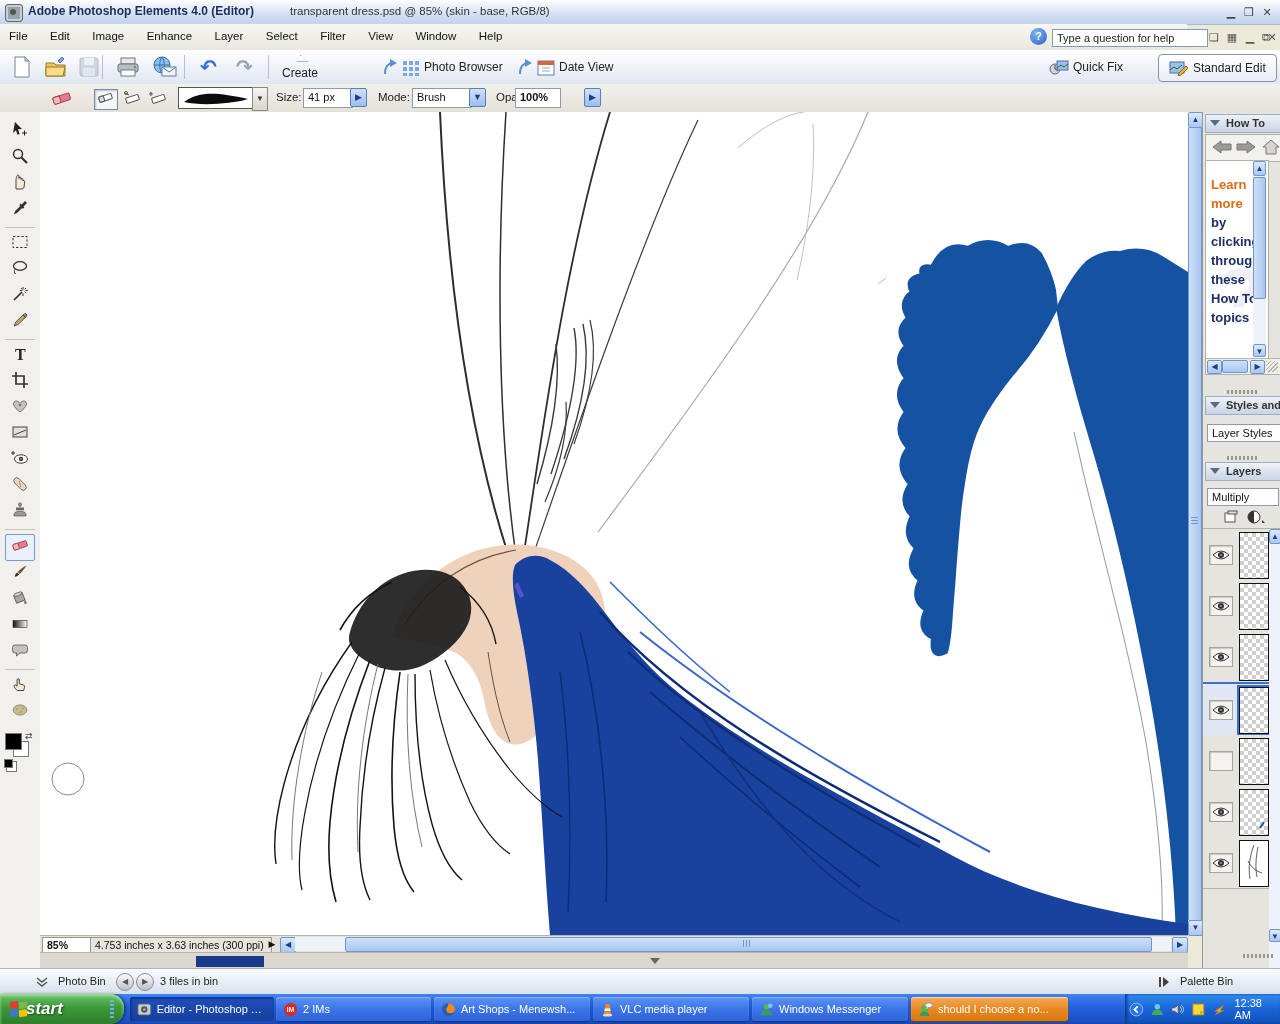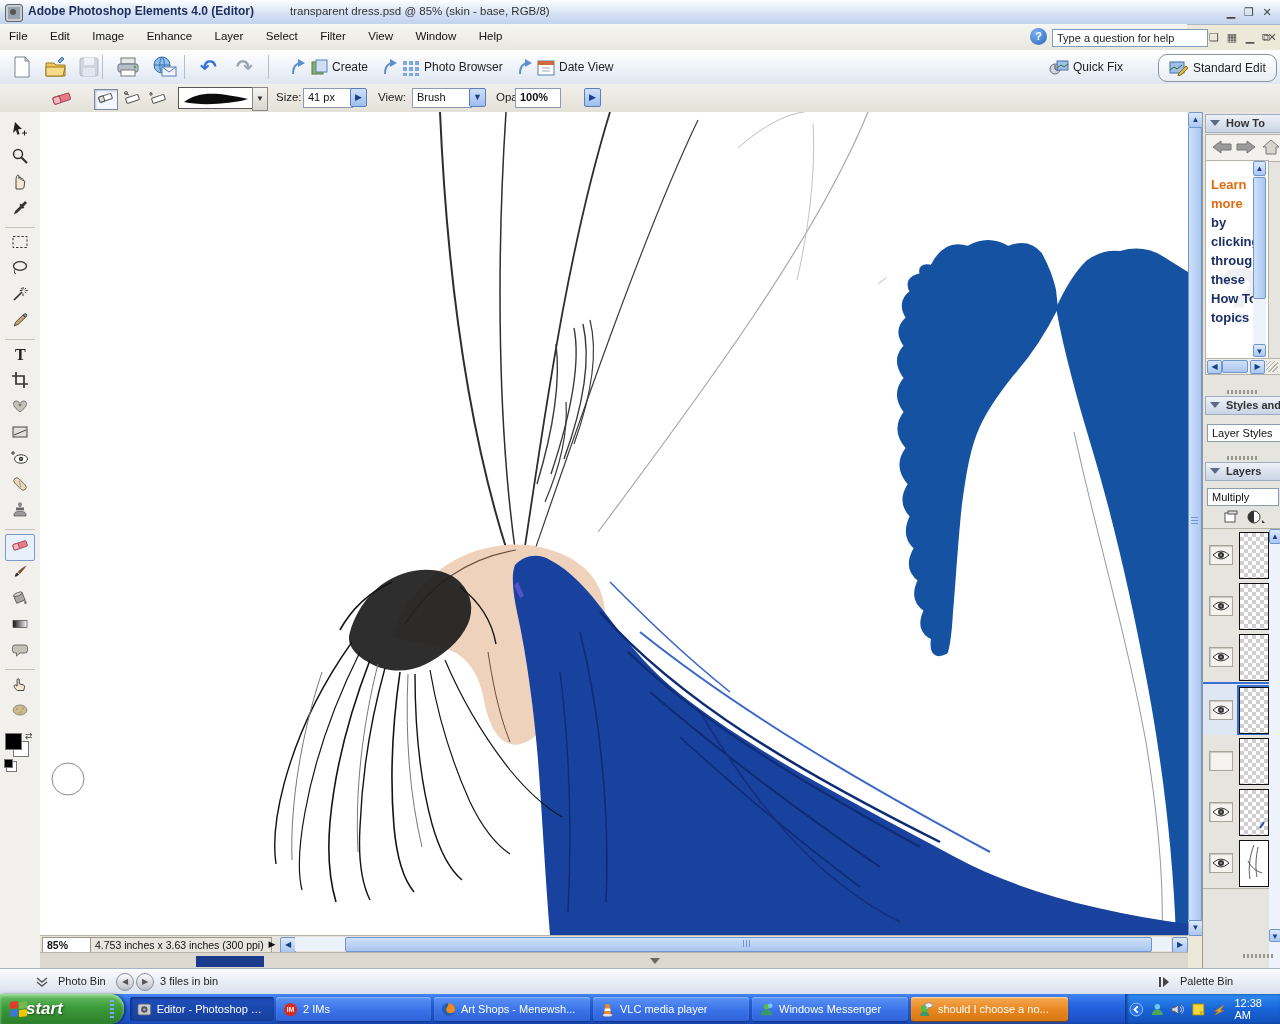--- a/index.html
+++ b/index.html
@@ -21,21 +21,21 @@
   .menu-item{display:inline-block;padding:6px 9px 5px;font-size:11.5px;color:#111;}
   #help-circle{left:1030px;top:4px;width:17px;height:17px;border-radius:50%;
     background:radial-gradient(circle at 35% 30%,#7fb2f2,#2a63c0);color:#fff;font-size:11px;font-weight:bold;
     text-align:center;line-height:17px;}
   #help-input{left:1052px;top:5px;width:146px;height:14px;border:1px solid #7f9db9;font-size:11px;color:#222;padding:1px 4px;background:#fff;}
   .mini-glyph{top:6px;width:16px;height:14px;font-size:11px;color:#555;text-align:center;line-height:14px;}
   
   #shortcuts{left:0;top:50px;width:1280px;height:34px;background:linear-gradient(#ffffff,#dfe7f2);border-bottom:1px solid #b9c4d4;}
   .sc-btn{top:4px;height:26px;display:flex;align-items:center;gap:4px;padding:0 4px;font-size:12px;color:#222;}
   .sc-sep{top:5px;width:1px;height:24px;background:#b9bfca;}
-  .pill{border:1px solid #8a93a2;border-radius:9px;background:linear-gradient(#ffffff,#e8edf5);padding:0 10px !important;}
+  .pill{border:1px solid #8a93a2;border-radius:4px;background:linear-gradient(#ffffff,#e8edf5);padding:0 10px !important;}
   
   #optionsbar{left:0;top:84px;width:1280px;height:28px;background:linear-gradient(#f2f0ea,#e4e1d8);border-bottom:1px solid #b6b2a6;}
   .opt-label{font-size:11.5px;color:#222;top:7px;}
   .opt-box{top:4px;height:16px;background:#fff;border:1px solid #8a9cb2;font-size:11px;color:#111;padding:1px 4px;line-height:15px;}
   .xp-arrow-btn{top:4px;width:15px;height:19px;background:linear-gradient(#cfe0f8,#9dbdf0);border:1px solid #5a7fb8;border-radius:2px;
     color:#1a3f86;font-size:9px;text-align:center;line-height:18px;}
   .mode-btn{top:5px;width:22px;height:19px;border:1px solid transparent;text-align:center;}
   .mode-btn.pressed{border:1px solid #7a8aa0;background:#f3f6fb;box-shadow:inset 1px 1px 2px #b9c4d4;}
   
   #toolbox{left:0;top:112px;width:40px;height:856px;background:#f1f0ed;border-right:1px solid #bfbcb4;}
@@ -167,21 +167,21 @@
       </svg>
   </div>
   <div class="abs sc-sep" style="left:184px;"></div>
   <div class="abs sc-btn" style="left:196px;color:#3a6fd8;font-size:20px;font-weight:bold;">
       <span>↶</span>
     </div>
   <div class="abs sc-btn" style="left:232px;color:#9aa4b2;font-size:20px;font-weight:bold;">
       <span>↷</span>
     </div>
   <div class="abs sc-sep" style="left:268px;"></div>
-  <div class="abs sc-btn" style="left:286px;">
+  <div class="abs sc-btn" style="left:278px;flex-direction:column;">
     <svg width="16" height="18">
         <path d="M3 16C3 8 7 5 11 5" fill="none" stroke="#5a8fd0" stroke-width="2"></path>
         <path d="M8 1l7 4-7 4z" fill="#5a8fd0"></path>
       </svg>
     <svg width="18" height="18">
         <rect x="2" y="4" width="11" height="12" fill="#8ab06a" stroke="#567a3a"></rect>
         <rect x="6" y="2" width="11" height="12" fill="#cfe0f5" stroke="#5a7fb0"></rect>
       </svg>
     <span>Create</span>
   </div>
@@ -273,21 +273,21 @@
   </div>
   <div class="abs" style="left:178px;top:86px;top:3px;width:74px;height:20px;background:#fff;border:1px solid #555;">
     <svg width="74" height="20">
         <path d="M5 14C20 3 38 4 69 11 52 16 22 18 5 14Z" fill="#0c0c0c"></path>
       </svg>
   </div>
   <div class="abs" style="left:252px;top:3px;width:14px;height:22px;background:linear-gradient(#f5f5f2,#d8d5cc);border:1px solid #8a887e;text-align:center;font-size:8px;line-height:22px;color:#333;">▼</div>
   <span class="abs opt-label" style="left:276px;">Size:</span>
   <div class="abs opt-box" style="left:303px;width:40px;">41 px</div>
   <div class="abs xp-arrow-btn" style="left:350px;top:4px;height:17px;line-height:16px;">▶</div>
-  <span class="abs opt-label" style="left:378px;">View:</span>
+  <span class="abs opt-label" style="left:378px;">Mode:</span>
   <div class="abs opt-box" style="left:412px;width:50px;">Brush</div>
   <div class="abs xp-arrow-btn" style="left:469px;top:4px;height:17px;line-height:16px;">▼</div>
   <span class="abs opt-label" style="left:496px;">Opacity:</span>
   <div class="abs opt-box" style="left:515px;width:36px;font-weight:bold;">100%</div>
   <div class="abs xp-arrow-btn" style="left:584px;top:4px;height:17px;line-height:16px;">▶</div>
 </div>
 
 <div id="toolbox" class="abs">
   <div style="height:7px;"></div>
   <div class="tool"><svg width="18" height="18">

